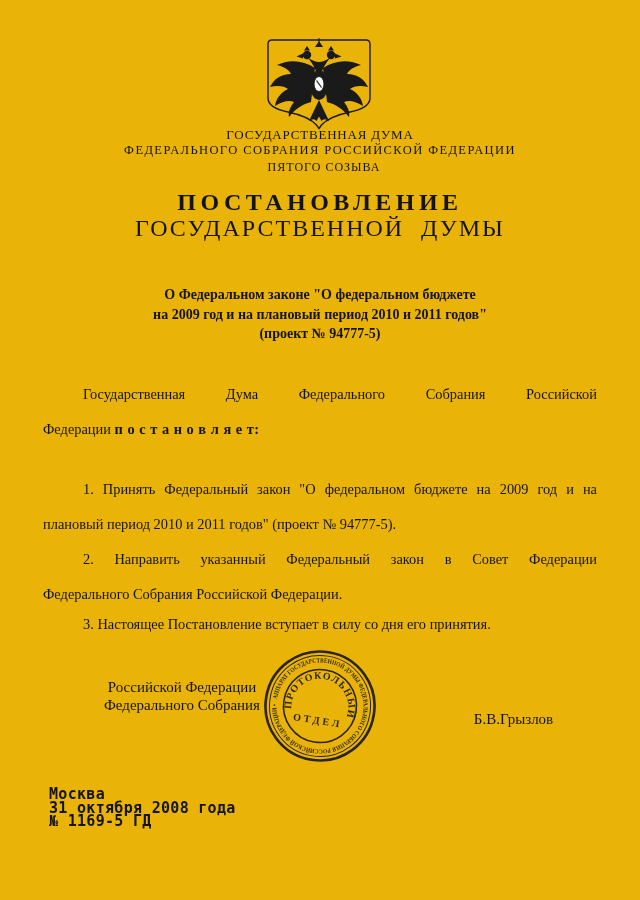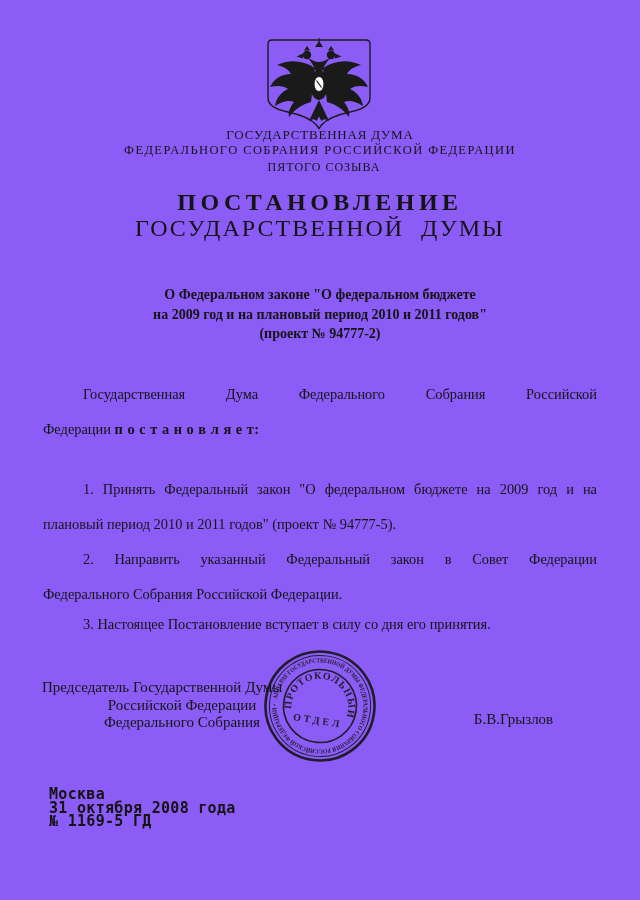--- a/index.html
+++ b/index.html
@@ -1,18 +1,18 @@
 <!DOCTYPE html>
 <html><head>
 <meta charset="utf-8">
 <style>
   html,body { margin:0; padding:0; background:#888; }
   .page {
     position:relative; width:640px; height:900px; margin:0 auto;
-    background:#8b5cf6; color:#141414;
+    background:#eab308; color:#141414;
     font-family:"Liberation Serif", serif;
     overflow:hidden;
   }
   .abs { position:absolute; }
   .ctr { left:0; right:0; text-align:center; }
 
   
   .org1 { top:127px; font-size:13px;   letter-spacing:0.8px; }
   .org2 { top:143px; font-size:12.5px; letter-spacing:1.4px; }
   .org3 { top:160px; font-size:12px;   letter-spacing:1px;padding-left:8px; }
@@ -87,34 +87,33 @@
   <div class="abs ctr org1">ГОСУДАРСТВЕННАЯ ДУМА</div>
   <div class="abs ctr org2">ФЕДЕРАЛЬНОГО СОБРАНИЯ РОССИЙСКОЙ ФЕДЕРАЦИИ</div>
   <div class="abs ctr org3">ПЯТОГО СОЗЫВА</div>
 
   <div class="abs ctr title1">ПОСТАНОВЛЕНИЕ</div>
   <div class="abs ctr title2">ГОСУДАРСТВЕННОЙ  ДУМЫ</div>
 
   <div class="abs subject">
     <div>О Федеральном законе "О федеральном бюджете</div>
     <div>на  2009 год и на плановый период  2010 и 2011 годов"</div>
-    <div>(проект № 94777-2)</div>
+    <div>(проект № 94777-5)</div>
   </div>
 
   <div class="abs bl just ind l-intro1">Государственная Дума Федерального Собрания Российской</div>
   <div class="abs bl l-intro2"><span>Федерации </span><span class="sp-bold">п о с т а н о в л я е т:</span></div>
 
   <div class="abs bl just ind l-i1a">1. Принять Федеральный закон "О федеральном бюджете на 2009 год и на</div>
   <div class="abs bl l-i1b">плановый период 2010 и 2011 годов" (проект № 94777-5).</div>
   <div class="abs bl just ind l-i2a">2. Направить указанный Федеральный закон в Совет Федерации</div>
   <div class="abs bl l-i2b">Федерального Собрания Российской Федерации.</div>
   <div class="abs bl ind l-i3">3. Настоящее Постановление вступает в силу со дня его принятия.</div>
 
   <div class="abs sig">
-    <div>Председатель Государственной Думы</div>
     <div class="c">Российской Федерации</div>
     <div class="c">Федерального Собрания</div>
   </div>
   <div class="abs sig-name">Б.В.Грызлов</div>
 
   <svg class="abs stamp" width="116" height="116" viewBox="0 0 116 116">
     <circle cx="58" cy="58" r="54.5" fill="none" stroke="#161616" stroke-width="2.6"></circle>
     <circle cx="58" cy="58" r="50.5" fill="none" stroke="#161616" stroke-width="1"></circle>
     <circle cx="58" cy="58" r="36.5" fill="none" stroke="#161616" stroke-width="1.6"></circle>
     <path id="ringPath" d="M58,58 m-43.5,0 a43.5,43.5 0 1,1 87,0 a43.5,43.5 0 1,1 -87,0" fill="none"></path>

